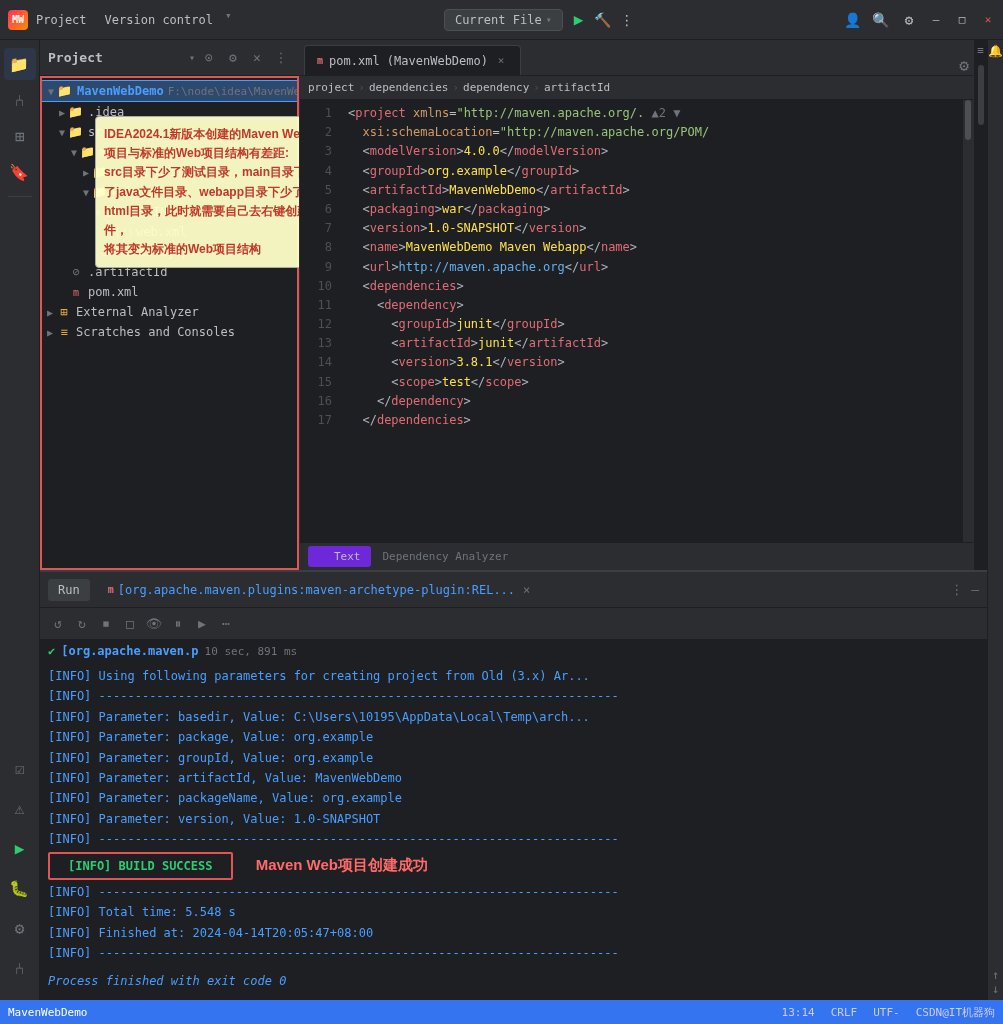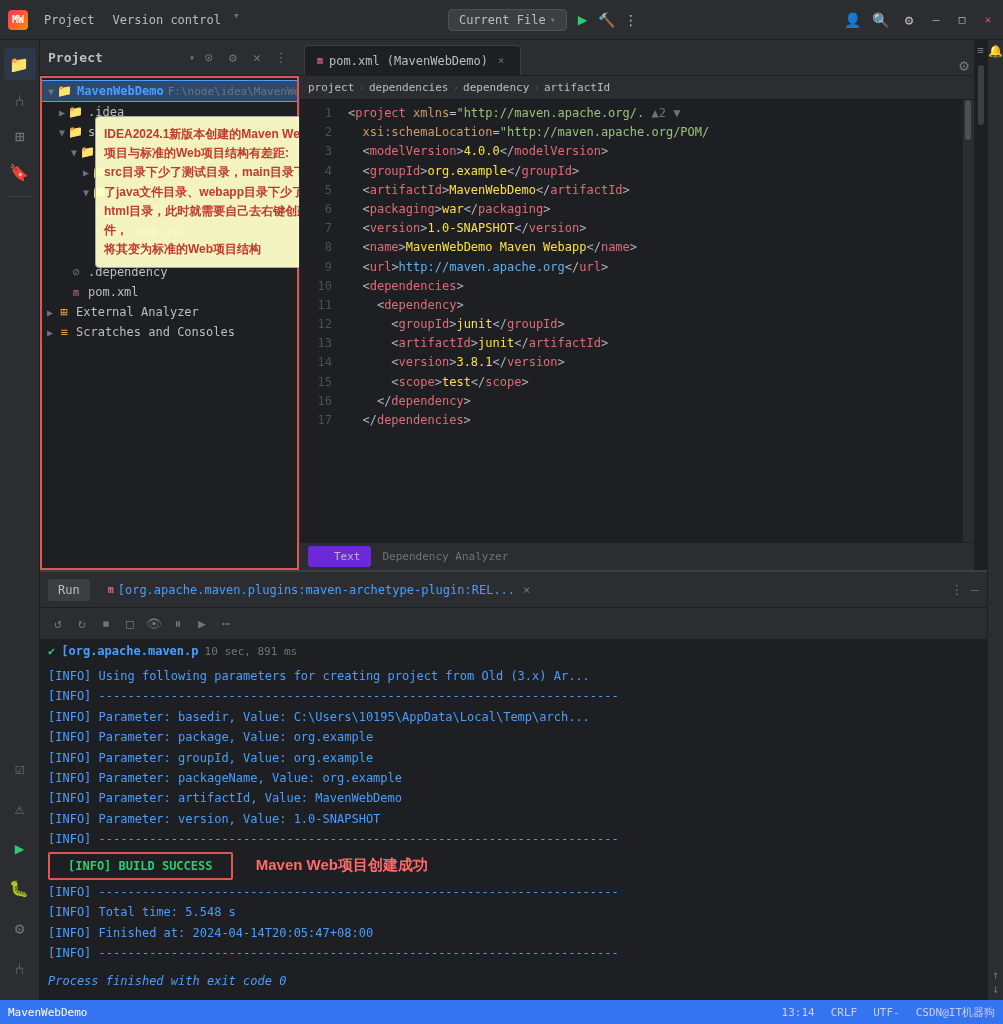--- a/index.html
+++ b/index.html
@@ -14,21 +14,20 @@
       position: relative;
     }
 
     
     .titlebar {
       height: 40px;
       background: #2b2d30;
       display: flex;
       align-items: center;
       padding: 0 8px;
-      gap: 8px;
       border-bottom: 1px solid #1e1f22;
     }
     .titlebar-logo {
       width: 20px; height: 20px;
       background: linear-gradient(135deg, #fe315d, #ff8c00);
       border-radius: 4px;
       display: flex; align-items: center; justify-content: center;
       color: white; font-size: 10px; font-weight: bold;
     }
     .titlebar-menu {
@@ -514,21 +513,21 @@
 
             <div class="tree-item indent-4">
               <span class="tree-arrow" style="visibility:hidden">▶</span>
               <span class="tree-icon file-icon-jsp" style="font-size:11px">JSP</span>
               <span class="tree-label">index.jsp</span>
             </div>
 
             <div class="tree-item indent-1">
               <span class="tree-arrow" style="visibility:hidden">▶</span>
               <span class="tree-icon file-icon-gitignore">⊘</span>
-              <span class="tree-label">.dependency</span>
+              <span class="tree-label">.artifactId</span>
             </div>
 
             <div class="tree-item indent-1">
               <span class="tree-arrow" style="visibility:hidden">▶</span>
               <span class="tree-icon" style="color:#e06c75; font-size:10px">m</span>
               <span class="tree-label">pom.xml</span>
             </div>
 
             <div class="tree-item">
               <span class="tree-arrow">▶</span>
@@ -644,22 +643,22 @@
           <span style="color:#4a9eff; font-weight:bold;">[org.apache.maven.p</span>
           <span style="color:#6f737a; font-size:11px;">10 sec, 891 ms</span>
         </div>
 
         <div class="console-area">
           <div class="log-info">[INFO] Using following parameters for creating project from Old (3.x) Ar...</div>
           <div class="log-info">[INFO] ------------------------------------------------------------------------</div>
           <div class="log-info">[INFO] Parameter: basedir, Value: C:\Users\10195\AppData\Local\Temp\arch...</div>
           <div class="log-info">[INFO] Parameter: package, Value: org.example</div>
           <div class="log-info">[INFO] Parameter: groupId, Value: org.example</div>
+          <div class="log-info">[INFO] Parameter: artifactId, Value: MavenWebDemo</div>
           <div class="log-info">[INFO] Parameter: packageName, Value: org.example</div>
-          <div class="log-info">[INFO] Parameter: artifactId, Value: MavenWebDemo</div>
           <div class="log-info">[INFO] Parameter: version, Value: 1.0-SNAPSHOT</div>
           <div class="log-info">[INFO] ------------------------------------------------------------------------</div>
           <div>
             <span class="build-success-row log-success">[INFO] BUILD SUCCESS</span>
             <span class="run-annotation">Maven Web项目创建成功</span>
           </div>
           <div class="log-info">[INFO] ------------------------------------------------------------------------</div>
           <div class="log-info">[INFO] Total time:  5.548 s</div>
           <div class="log-info">[INFO] Finished at: 2024-04-14T20:05:47+08:00</div>
           <div class="log-info">[INFO] ------------------------------------------------------------------------</div>

